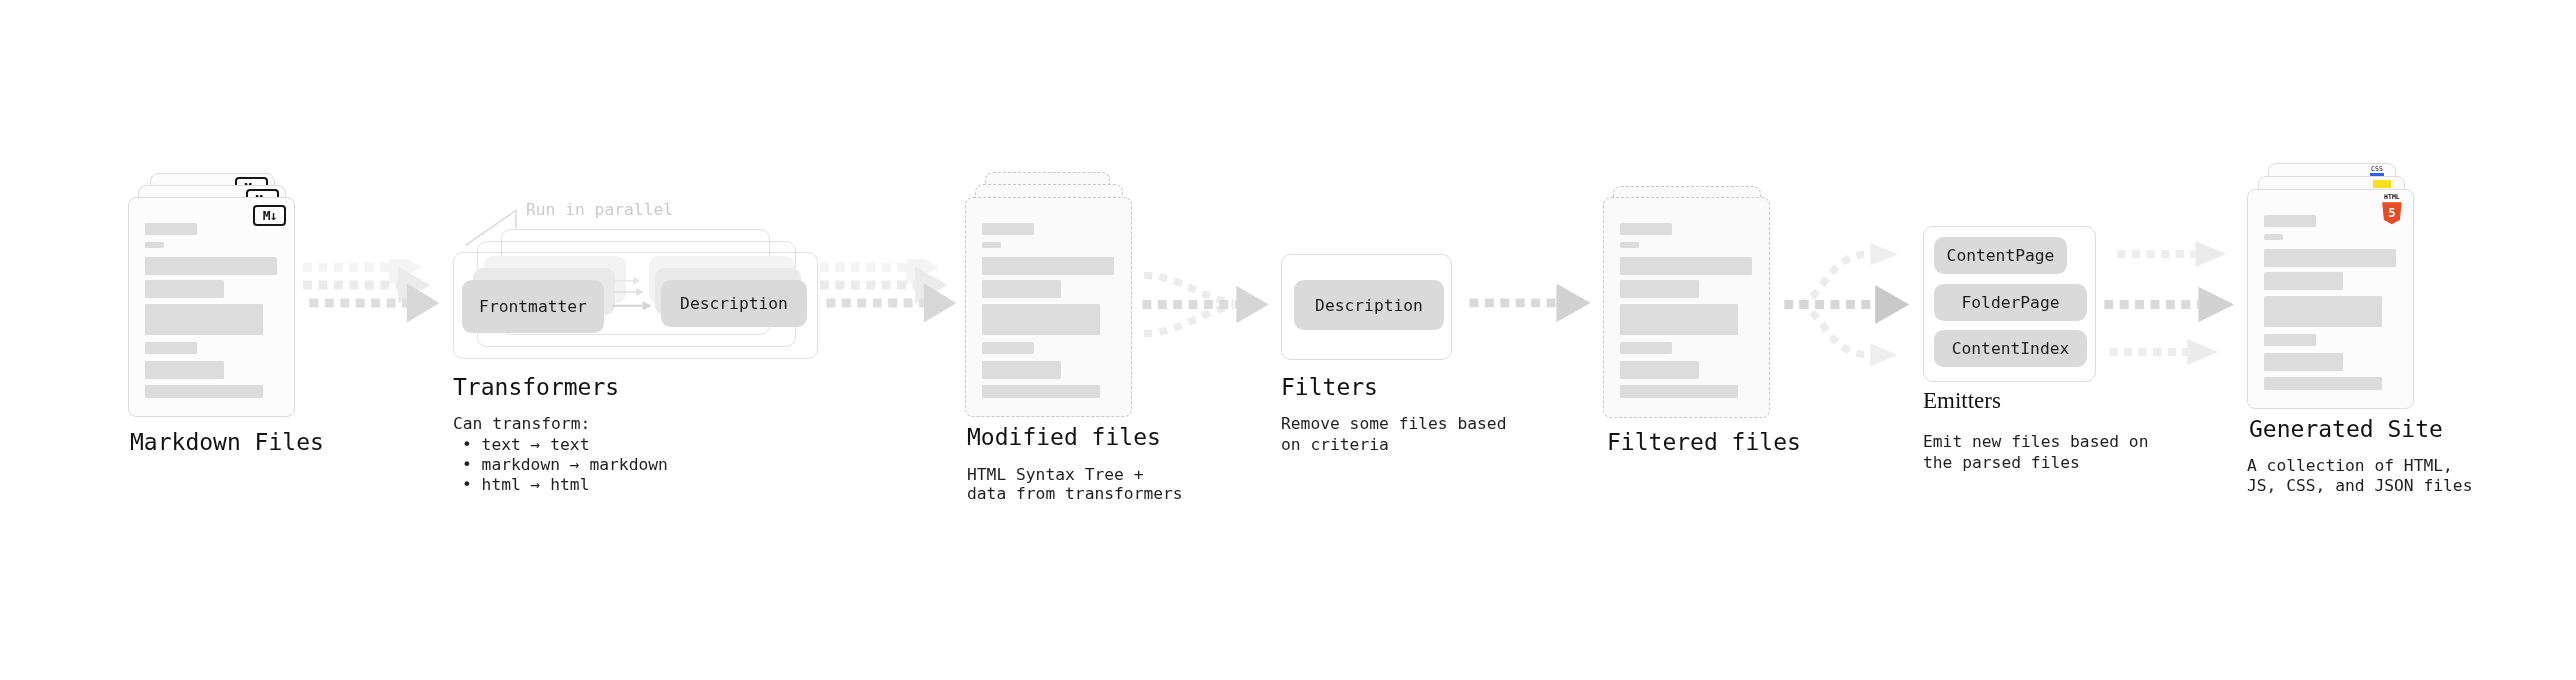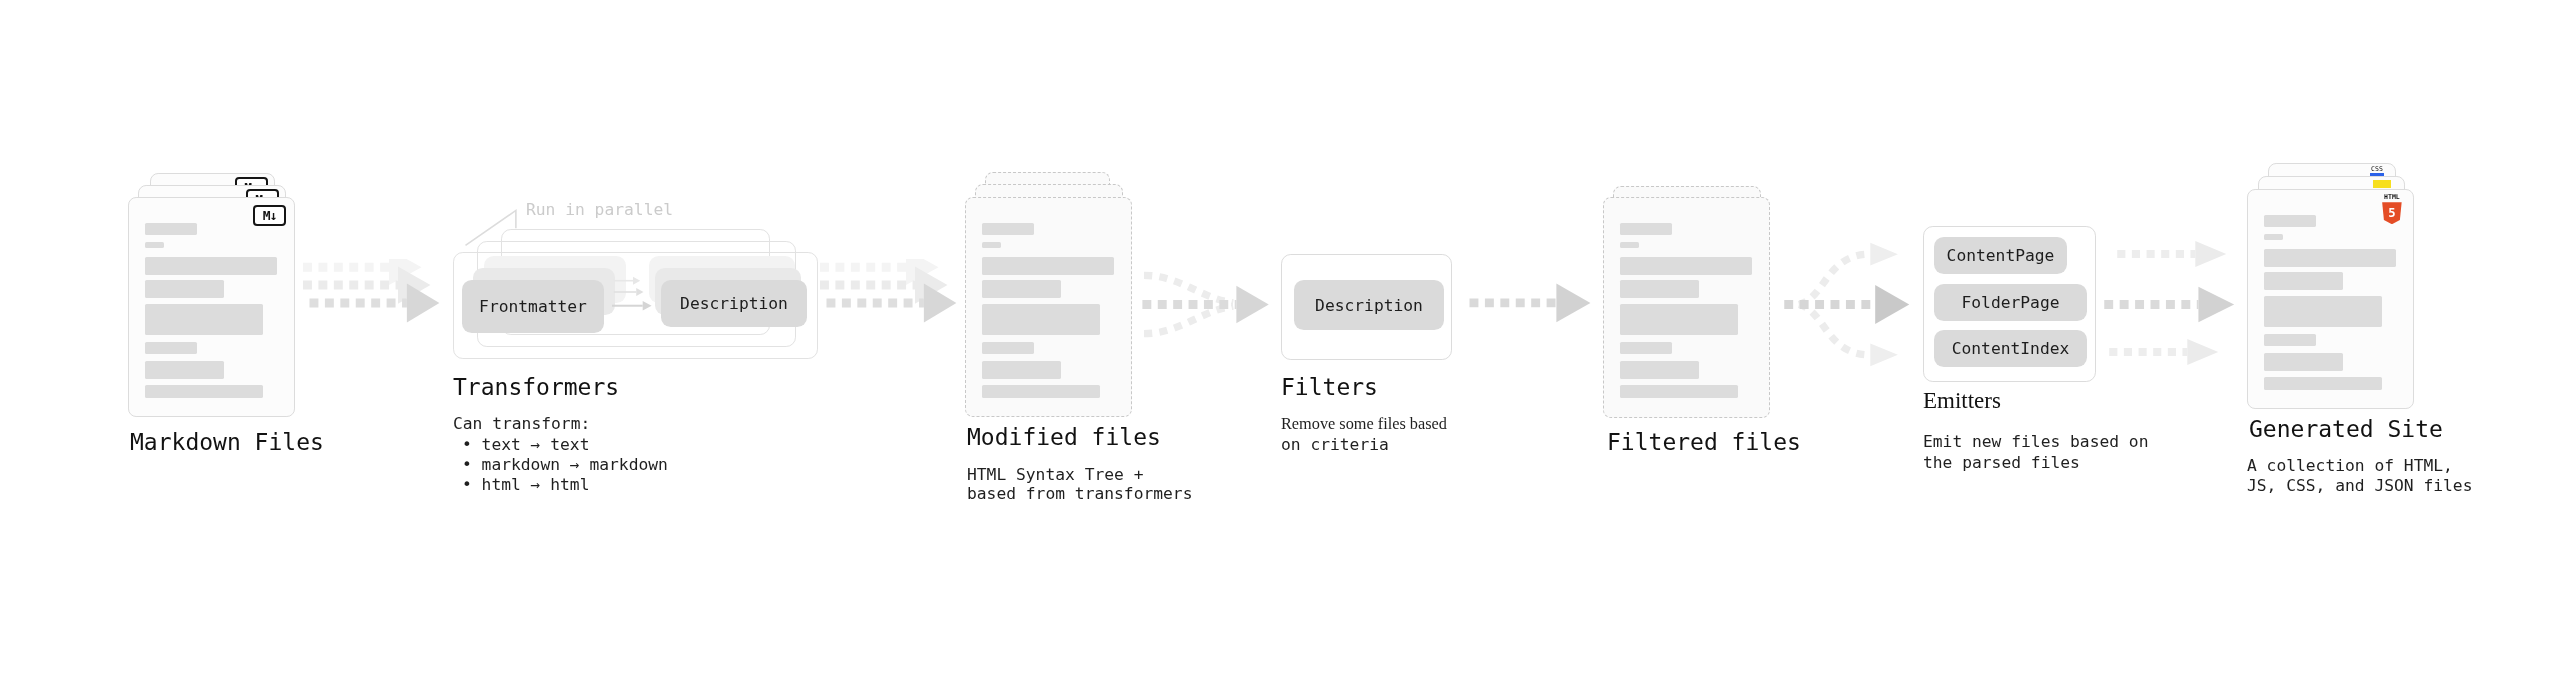--- a/index.html
+++ b/index.html
@@ -144,35 +144,35 @@
         <div class="ph-line" style="top: 44px; width: 18.7px; height: 5.7px;"></div>
         <div class="ph-line" style="top: 59px; width: 132px; height: 18px;"></div>
         <div class="ph-line" style="top: 82px; width: 79px; height: 18px;"></div>
         <div class="ph-line" style="top: 106px; width: 118px; height: 31px;"></div>
         <div class="ph-line" style="top: 144px; width: 52px; height: 12.2px;"></div>
         <div class="ph-line" style="top: 163px; width: 79px; height: 18px;"></div>
         <div class="ph-line" style="top: 187px; width: 118px; height: 13px;"></div>
       </div>
     <div class="stage-title" style="left:967px;top:424px;">Modified files</div>
     <div class="stage-caption" style="left:967px;top:465px;">HTML Syntax Tree +</div>
-    <div class="stage-caption" style="left:967px;top:484px;">based from transformers</div>
+    <div class="stage-caption" style="left:967px;top:484px;">data from transformers</div>
   </div>
 
   <svg style="left:1139px;top:264px;" width="138" height="81" viewBox="0 0 170 100">
     <path d="M 6,14 C 50,14 75,42 116,48" fill="none" stroke="#ececec" stroke-width="9" stroke-dasharray="10 9"></path>
     <path d="M 6,86 C 50,86 75,58 116,52" fill="none" stroke="#ececec" stroke-width="9" stroke-dasharray="10 9"></path>
     <line x1="4" y1="50" x2="120" y2="50" stroke="#dbdbdb" stroke-width="11" stroke-dasharray="11 8"></line>
     <polygon points="120,27 160,50 120,73" fill="#d6d6d6"></polygon>
   </svg>
 
   <div>
     <div class="panel" style="left:1281px;top:254px;width:171px;height:106px;"></div>
     <div class="pill" style="left:1294px;top:280px;width:150px;height:50px;">Description</div>
     <div class="stage-title" style="left:1281px;top:374px;">Filters</div>
-    <div class="stage-caption" style="left:1281px;top:414px;font-family:Liberation Serif, serif;">Remove some files based</div>
+    <div class="stage-caption" style="left:1281px;top:414px;">Remove some files based</div>
     <div class="stage-caption" style="left:1281px;top:435px;">on criteria</div>
   </div>
 
   <svg style="left:1463px;top:280px;" width="138" height="49" viewBox="0 0 170 60">
     <line x1="8" y1="28" x2="115" y2="28" stroke="#d9d9d9" stroke-width="11" stroke-dasharray="11 8"></line>
     <polygon points="115,4 157,28 115,52" fill="#d2d2d2"></polygon>
   </svg>
 
   <div>
     <div class="doc-card dashed" style="left:1613px;top:186px;width:148px;height:89px;"></div>

